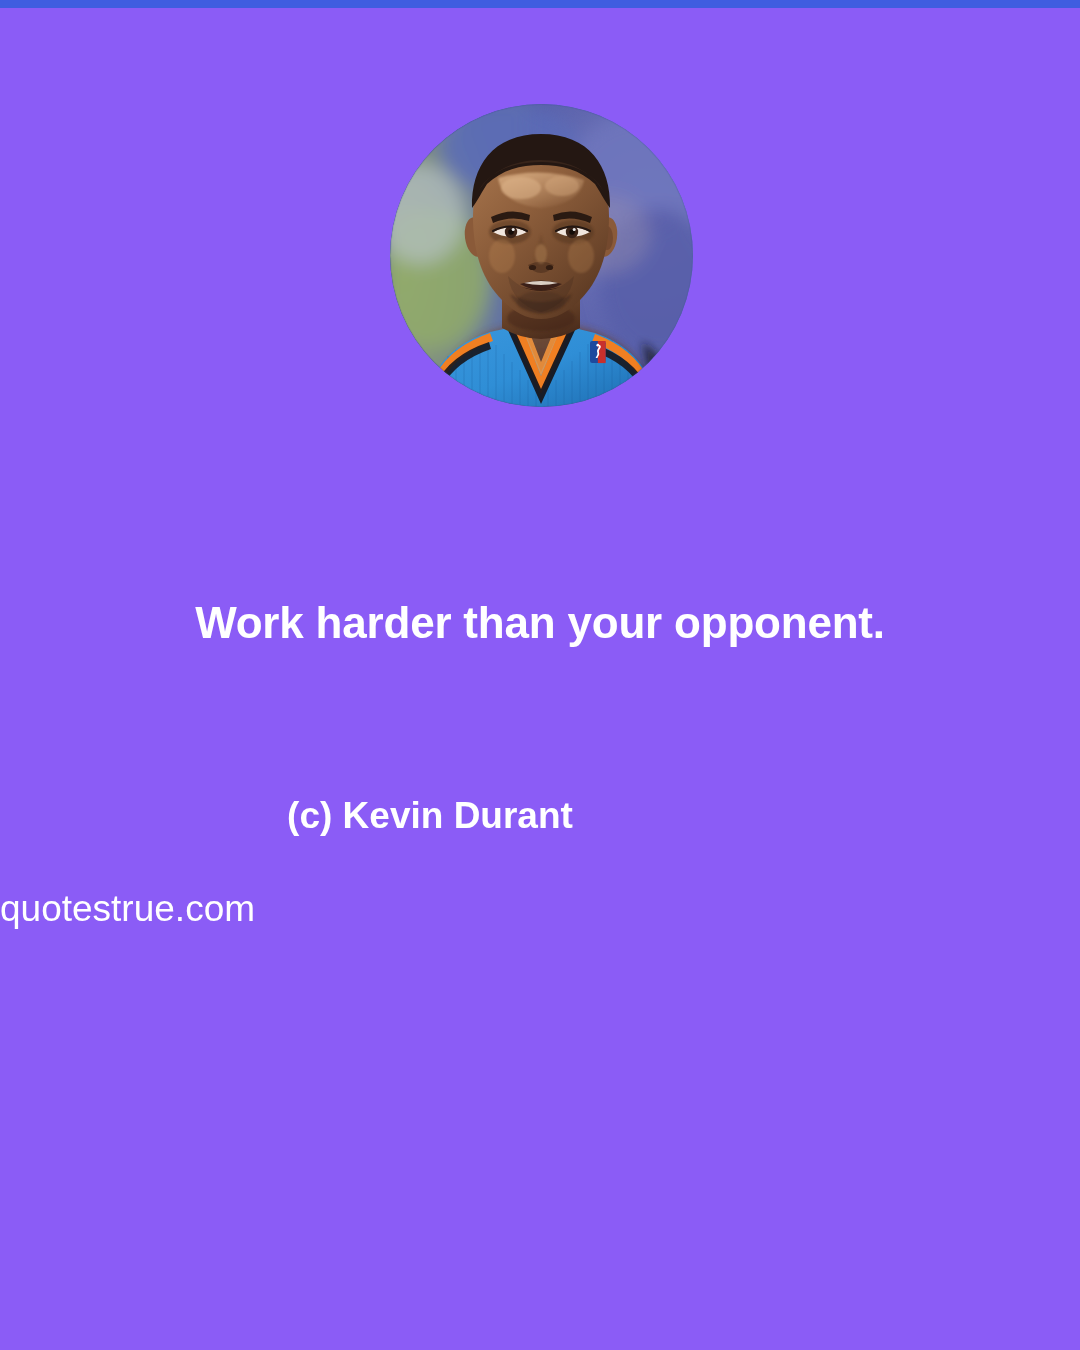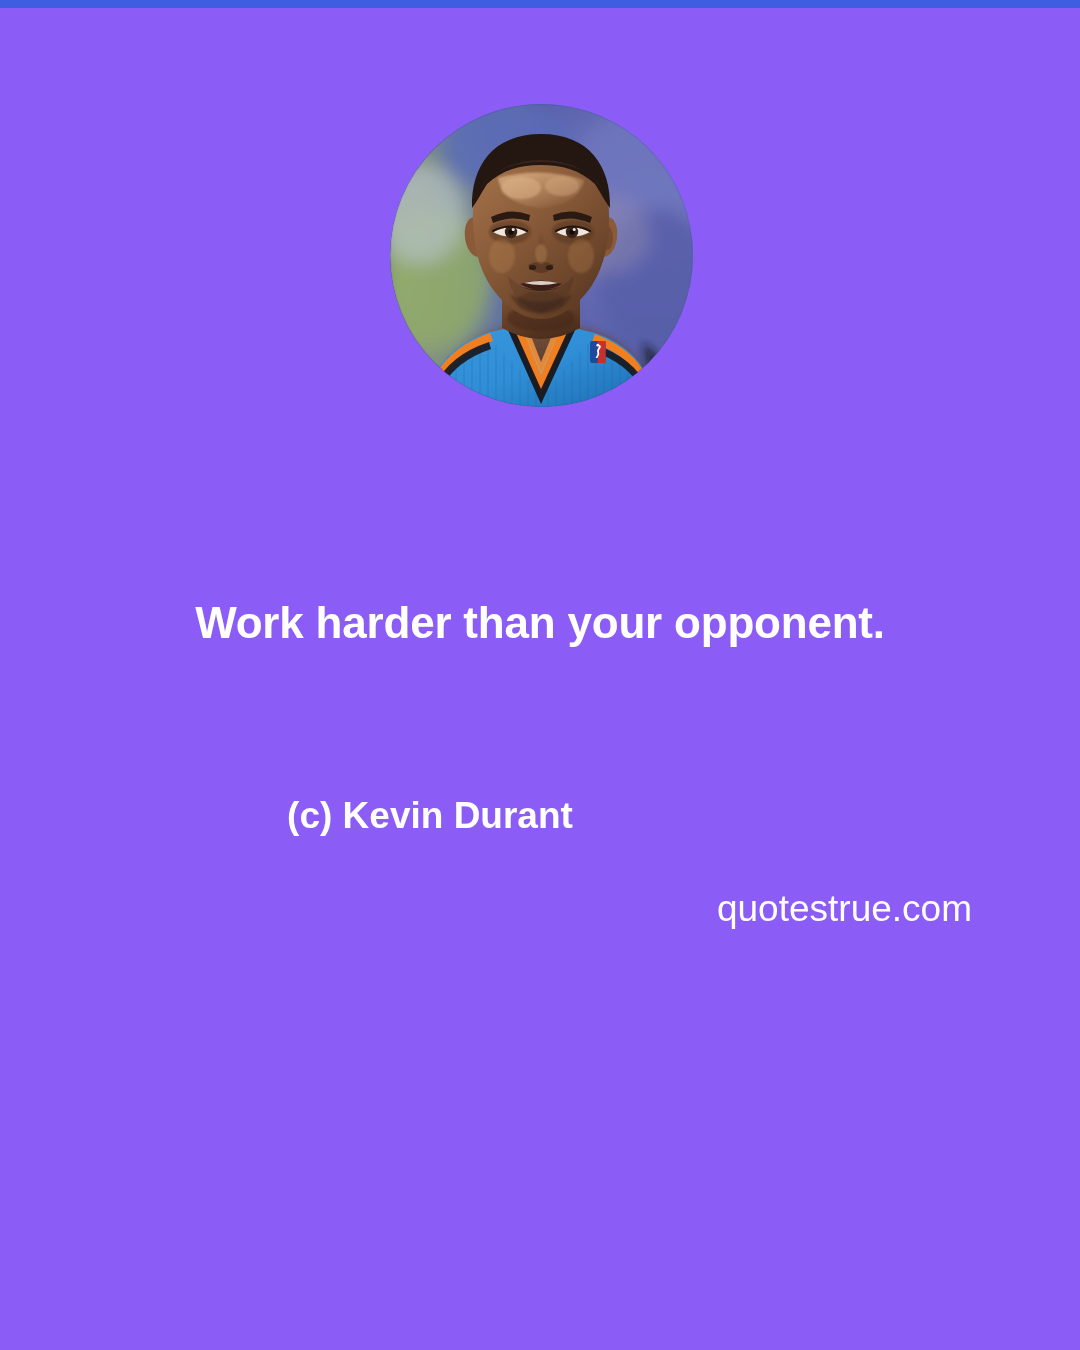--- a/index.html
+++ b/index.html
@@ -76,21 +76,21 @@
     letter-spacing: 0px;
     line-height: 1.2;
     font-family: "Liberation Sans", sans-serif;
   }
 
   #site-text {
     position: absolute;
     left: 0;
     top: 879px;
     width: 972px;
-    text-align: right;
+    text-align: left;
     color: #FFFFFF;
     font-size: 37px;
     font-weight: 400;
     letter-spacing: 0px;
     line-height: 1.2;
     font-family: "Liberation Sans", sans-serif;
   }
 </style>
 </head>
 <body>

